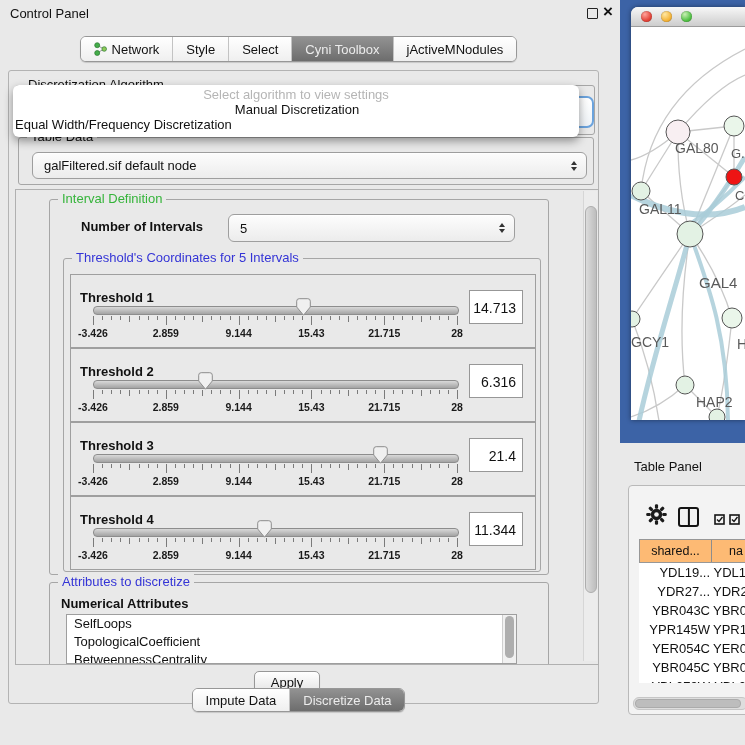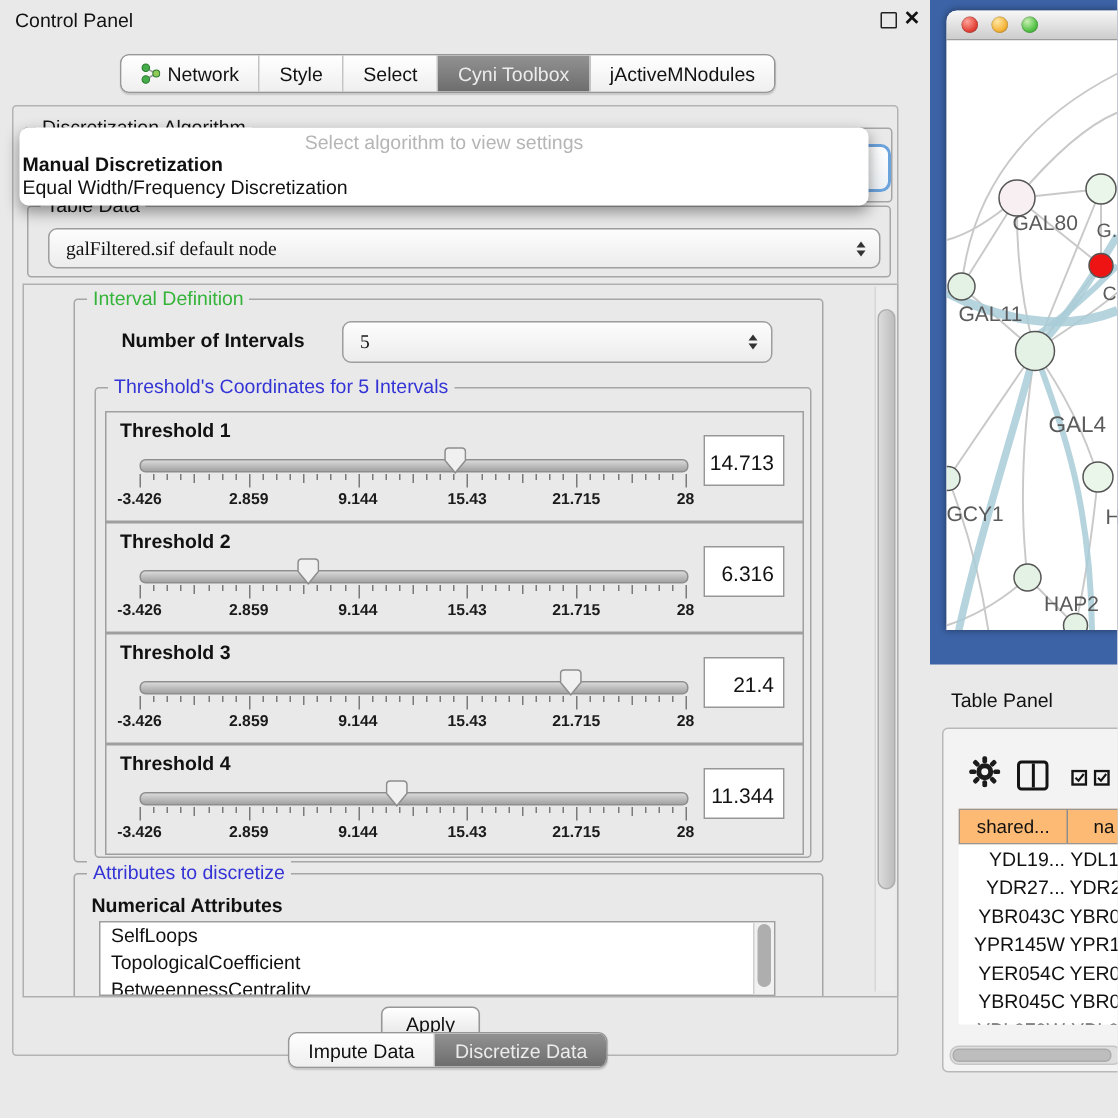--- a/index.html
+++ b/index.html
@@ -23,43 +23,43 @@
   .content{position:absolute;left:8px;top:70px;width:589px;height:632px;background:#e9e9e9;
            border:1px solid #b3b3b3;border-radius:3px;}
 
   .group{position:absolute;border:1px solid #a6a6a6;border-radius:3px;}
   .gtitle{position:absolute;top:-9px;left:8px;background:#e9e9e9;padding:0 4px;font-size:13px;white-space:nowrap;}
   .gtitle.green{color:#35b43a;}
   .gtitle.blue{color:#3434d6;}
 
   .combo{position:absolute;border:1px solid #9e9e9e;border-radius:6px;background:linear-gradient(#fdfdfd,#ececec);
          font-size:13px;display:flex;align-items:center;box-shadow:0 1px 0 rgba(255,255,255,.7) inset;}
-  .combo .val{padding-left:11px;flex:1;white-space:nowrap;overflow:hidden;font-family:Liberation Serif, serif;}
+  .combo .val{padding-left:11px;flex:1;white-space:nowrap;overflow:hidden;}
   .spinner{display:flex;flex-direction:column;align-items:center;gap:2px;margin-right:9px;}
   .tri-up{width:0;height:0;border-left:3.5px solid transparent;border-right:3.5px solid transparent;border-bottom:4.5px solid #333;}
   .tri-dn{width:0;height:0;border-left:3.5px solid transparent;border-right:3.5px solid transparent;border-top:4.5px solid #333;}
 
   .focus-combo{position:absolute;left:8px;top:10px;width:566px;height:28px;border:2.5px solid #6ba3dd;
                border-radius:7px;background:linear-gradient(#ffffff,#eef2f6);}
 
   .popup{position:absolute;left:4px;top:14px;width:566px;height:50px;background:#fff;border-radius:6px;
          box-shadow:0 4px 10px rgba(0,0,0,.4);z-index:60;padding-top:2px;}
   .popup .hint{font-size:13px;color:#b5b5b5;text-align:center;height:15px;}
   .popup .opt{font-size:13px;color:#111;padding-left:2px;height:15px;line-height:15px;white-space:nowrap;}
-  .popup .opt.bold{font-weight:bold;}
+  .popup .opt.bold{font-weight:normal;text-align:center;}
 
   .scrollpane{position:absolute;left:6px;top:118px;width:582px;height:474px;border:1px solid #b0b0b0;overflow:hidden;background:#e9e9e9;}
   .vscroll{position:absolute;right:1px;top:1px;width:13px;height:470px;background:#ececec;border-left:1px solid #d6d6d6;}
   .vscroll .thumb{position:absolute;left:1px;top:15px;width:10px;height:385px;border-radius:6px;
                   background:linear-gradient(90deg,#dcdcdc,#bdbdbd);border:1px solid #adadad;}
 
   .bold-label{font-weight:bold;font-size:13px;position:absolute;white-space:nowrap;text-align:center;}
 
   .thr-panel{position:absolute;left:6px;width:464px;height:72px;border:1px solid #9f9f9f;background:#e9e9e9;}
-  .thr-label{position:absolute;left:9px;top:4px;font-weight:bold;font-size:13px;}
+  .thr-label{position:absolute;left:9px;top:15px;font-weight:bold;font-size:13px;}
   .track{position:absolute;left:22px;top:31px;width:364px;height:7px;border-radius:4px;
          background:linear-gradient(#d9d9d9,#a3a3a3);border:1px solid #8d8d8d;}
   .thumb-holder{position:absolute;top:23px;width:0;height:0;}
   .ticks{position:absolute;left:22px;top:41px;width:364px;height:10px;}
   .tick{position:absolute;top:0;width:1px;background:#7a7a7a;}
   .ticklabels{position:absolute;left:22px;top:52px;width:364px;height:12px;}
   .ticklabel{position:absolute;transform:translateX(-50%);font-size:10.5px;font-weight:bold;color:#1a1a1a;white-space:nowrap;}
   .valuebox{position:absolute;left:398px;top:15px;width:54px;height:34px;background:#fff;border:1px solid #979797;
             font-size:14px;text-align:right;line-height:34px;padding-right:6px;box-sizing:border-box;}
 

